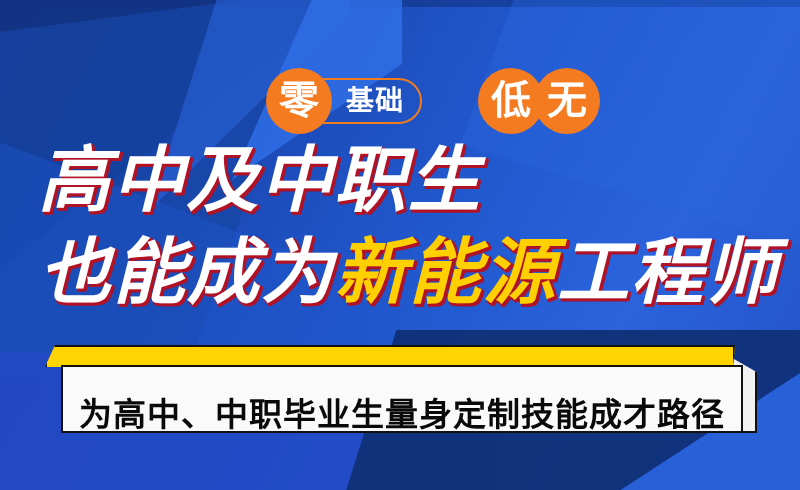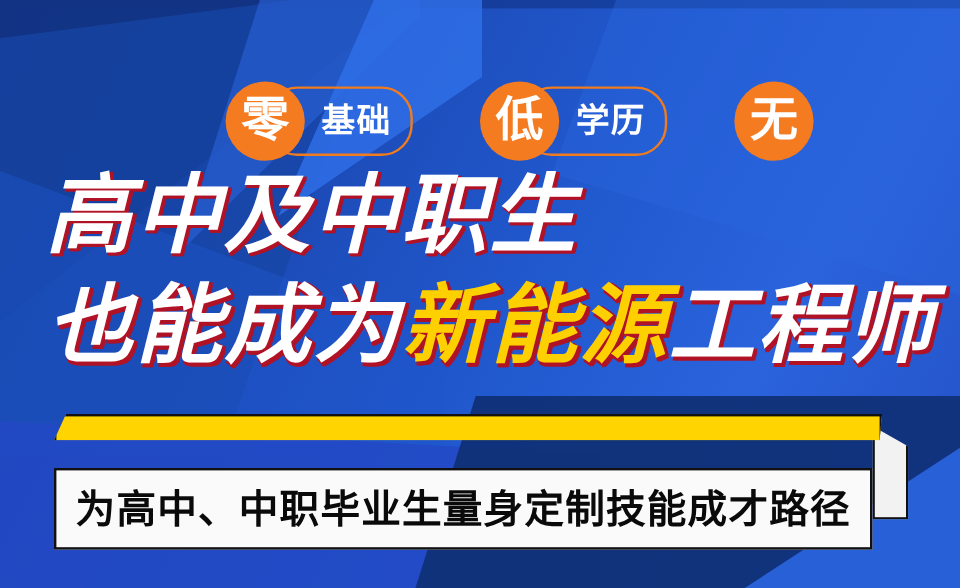--- a/index.html
+++ b/index.html
@@ -112,21 +112,21 @@
     align-items: center;
     gap: 56px;
   }
   .badge {
     position: relative;
     height: 70px;
     display: flex;
     align-items: center;
   }
   .badge-pill {
-    height: 58px;
+    height: 46px;
     border: 2.5px solid #F07C1E;
     border-radius: 26px;
     padding: 0 16px 0 44px;
     margin-left: 34px;
     display: flex;
     align-items: center;
     justify-content: center;
   }
   .badge-pill-text {
     color: #ffffff;
@@ -224,30 +224,29 @@
     top: 0;
     width: 690px;
     height: 22px;
     background: #FFD400;
     border: 2px solid #111111;
     border-bottom: none;
     clip-path: polygon(10px 0, 100% 0, calc(100% - 2px) 100%, 0 100%);
   }
   .ribbon-box {
     position: absolute;
-    left: 0;
+    left: 16px;
     top: 20px;
     width: 682px;
     height: 68px;
     background: #FAFAFA;
     border: 2.5px solid #111111;
     display: flex;
-    align-items: center;
+    align-items: flex-end;
     justify-content: center;
-    margin-top: 25px;
   }
   .ribbon-text {
     color: #0a0a0a;
     font-size: 33px;
     font-weight: 700;
     letter-spacing: 1px;
     line-height: 1;
     white-space: nowrap;
   }
 </style>
@@ -274,23 +273,20 @@
     <div class="badge">
       <div class="badge-pill">
         <span class="badge-pill-text">基础</span>
       </div>
       <div class="badge-circle">
         <span class="badge-circle-text">零</span>
       </div>
     </div>
 
     <div class="badge">
-      <div class="badge-pill">
-        <span class="badge-pill-text">学历</span>
-      </div>
       <div class="badge-circle">
         <span class="badge-circle-text">低</span>
       </div>
     </div>
 
     <div class="badge">
       <div class="badge-circle">
         <span class="badge-circle-text">无</span>
       </div>
     </div>

